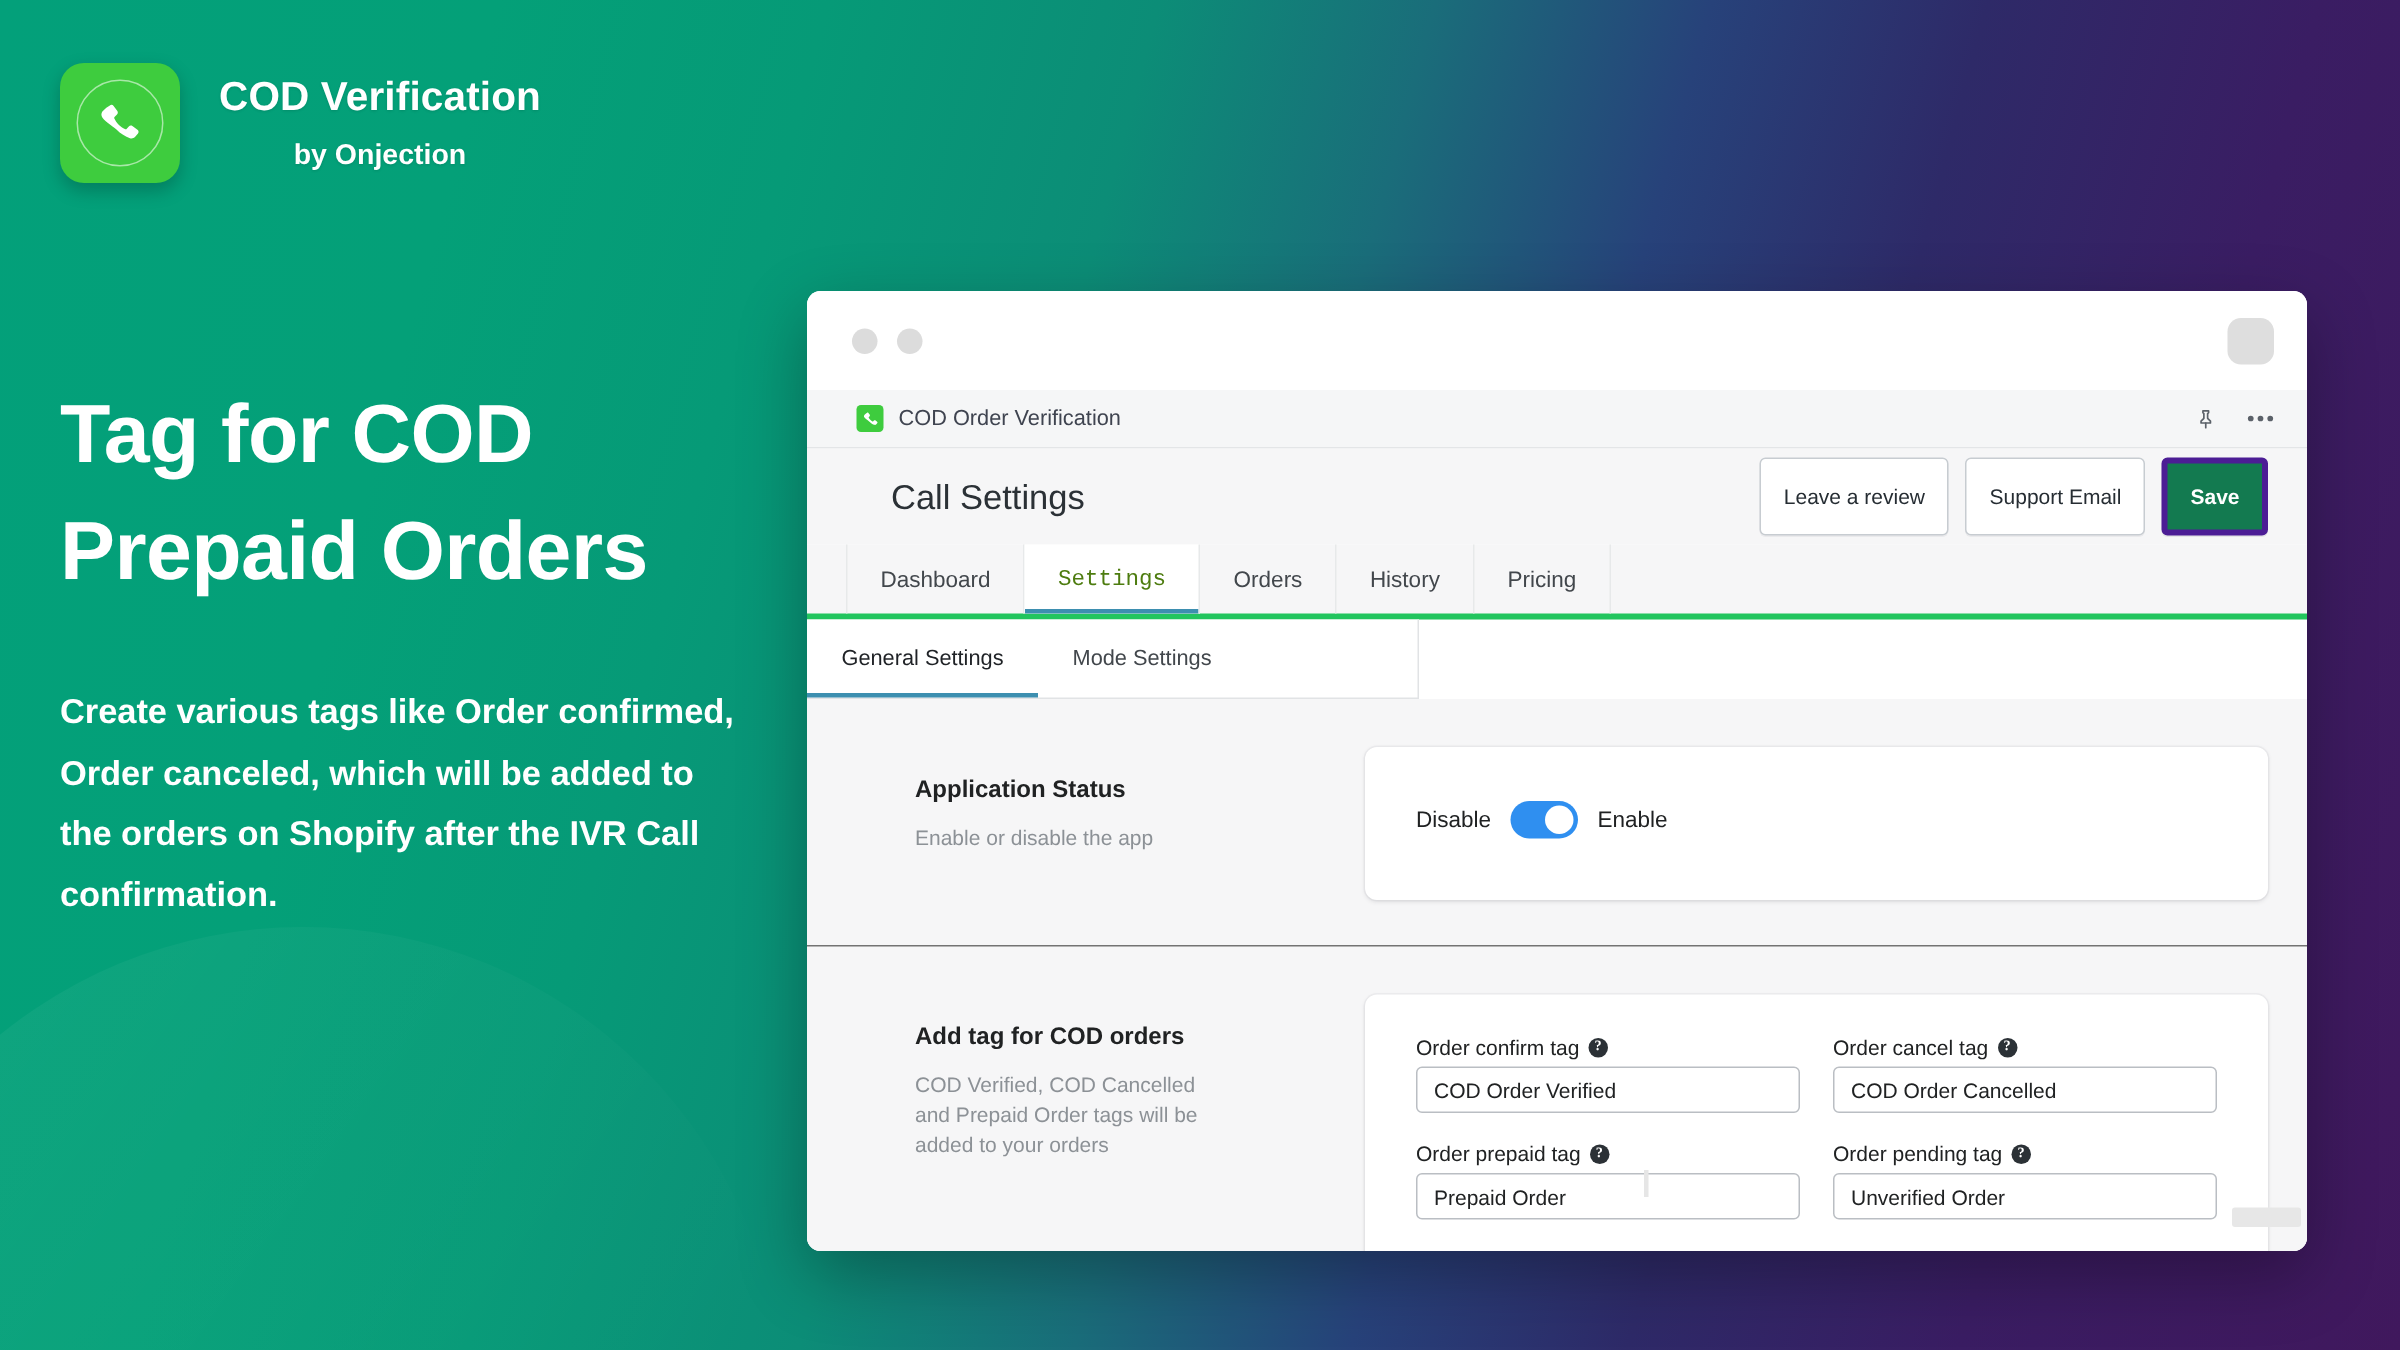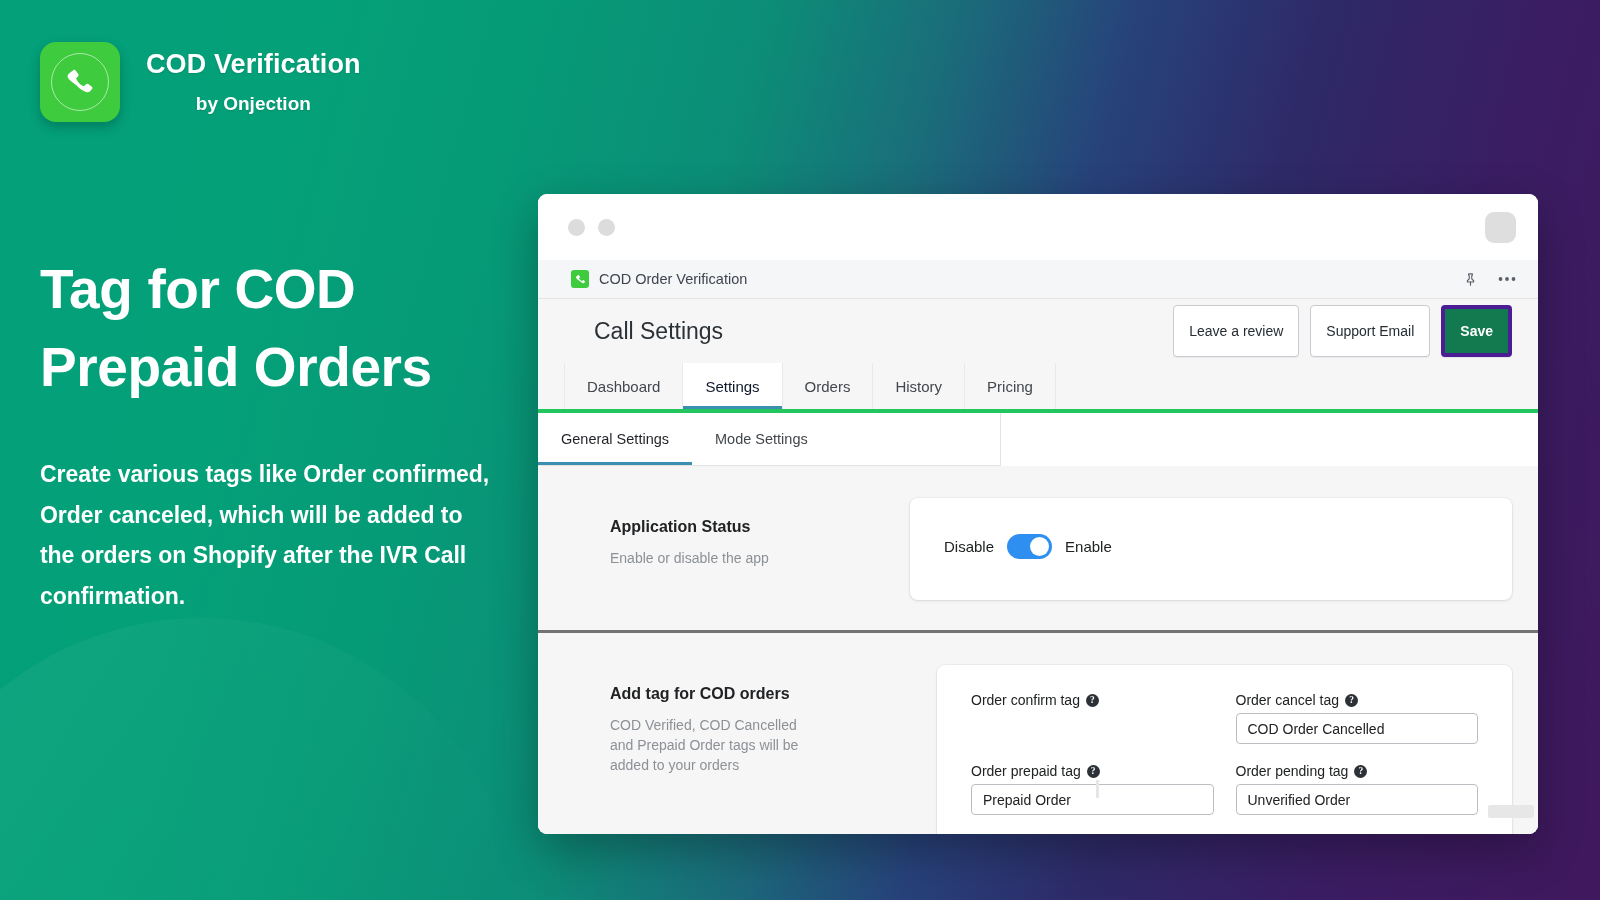--- a/index.html
+++ b/index.html
@@ -162,49 +162,50 @@
   .ptab {
     padding: 0 22px;
     display: flex; align-items: center;
     font-size: 15px; color: #42474c;
     border-right: 1px solid #e7e9ea;
     cursor: pointer;
     position: relative;
   }
   .ptab:first-child { border-left: 1px solid #e7e9ea; }
   .ptab.active {
-    background: #ffffff; color: #0f172a;
+    background: #ffffff; color: #4d7c0f;
     box-shadow: inset 0 -3px 0 #3d8fb0;
+    font-family: Liberation Mono, monospace;
   }
   #tabs-secondary {
     height: 53px; flex: none;
     background: #ffffff;
     border-bottom: 1px solid #e1e3e5;
     display: flex; align-items: stretch;
-    width: 463px;
+    width: 408px;
     border-right: 1px solid #e1e3e5;
   }
   .stab {
     padding: 0 23px;
     display: flex; align-items: center;
     font-size: 14.5px; color: #42474c;
     cursor: pointer;
   }
   .stab.active {
     color: #1f2226;
     box-shadow: inset 0 -3px 0 #3d8fb0;
   }
 
   
   #app-body { flex: 1; background: #f6f6f7; overflow: hidden; }
   .section {
     display: flex; align-items: flex-start;
     padding: 32px 26px 30px 72px;
   }
-  .section + .section { border-top: 3px solid #737373; gap: 27px; }
+  .section + .section { border-top: 1px solid #737373; }
   .sec-left { width: 300px; flex: none; padding-top: 20px; }
   .sec-title { font-size: 16px; font-weight: bold; color: #202223; }
   .sec-desc {
     margin-top: 13px; font-size: 14px; color: #8c9196;
     line-height: 1.42; max-width: 190px;
   }
   .card {
     flex: 1;
     background: #ffffff;
     border-radius: 8px;
@@ -378,20 +379,21 @@
         <div class="sec-desc">COD Verified, COD Cancelled and Prepaid Order tags will be added to your orders</div>
       </div>
       <div class="card" id="card-tags">
         <div class="field-grid">
 
           <div>
             <div class="field-label">
               <span>Order confirm tag</span>
               <span class="help-icon">?</span>
             </div>
+            <input class="field-input" type="text" value="COD Order Verified" style="">
           </div>
 
           <div>
             <div class="field-label">
               <span>Order cancel tag</span>
               <span class="help-icon">?</span>
             </div>
             <input class="field-input" type="text" value="COD Order Cancelled" style="">
           </div>
 

